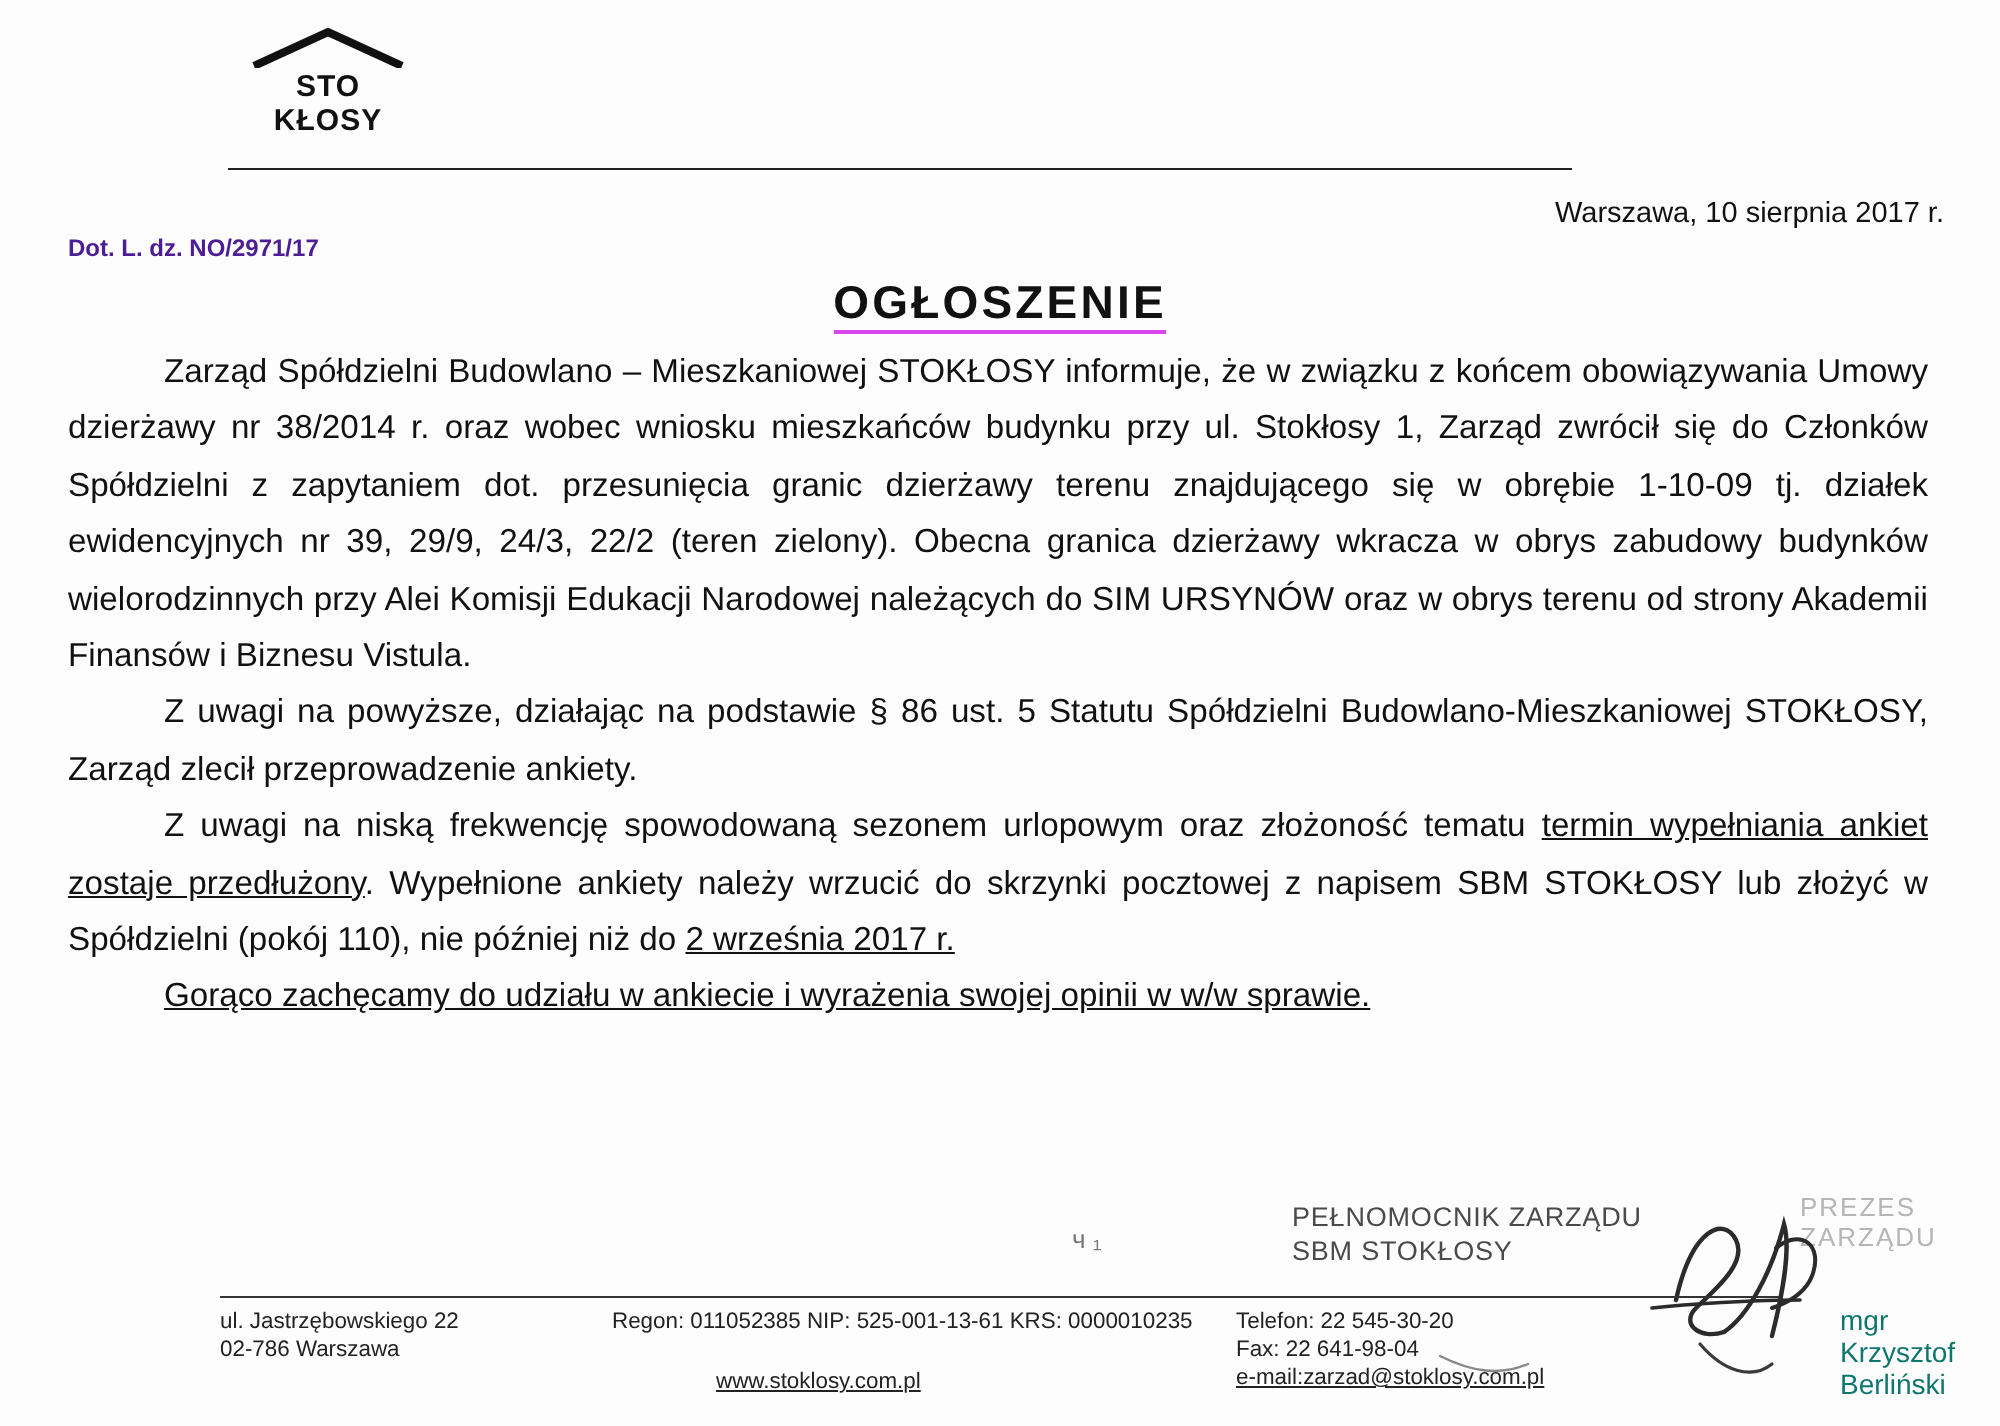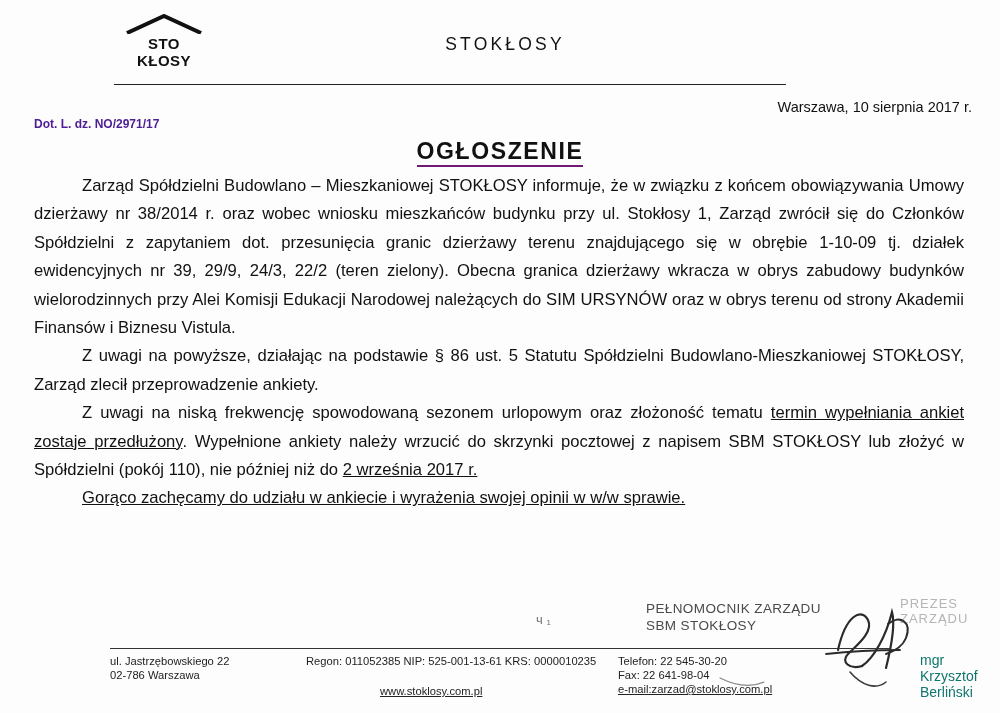--- a/index.html
+++ b/index.html
@@ -94,21 +94,21 @@
     top: 138px;
     left: 0;
     width: 1000px;
     text-align: center;
     font-size: 23px;
     font-weight: bold;
     letter-spacing: 1.6px;
     color: #111;
   }
   .doc-title span {
-    border-bottom: 2px solid #701a75;
+    border-bottom: 2px solid #d946ef;
     padding-bottom: 1px;
   }
 
   
   .body-text {
     position: absolute;
     top: 172px;
     left: 34px;
     width: 930px;
     font-size: 16.6px;
@@ -200,21 +200,21 @@
   .footer .col-mid {
     position: absolute;
     left: 196px;
     top: 2px;
     width: 310px;
     text-align: left;
   }
   .footer .col-mid .www {
     display: block;
     margin-top: 16px;
-    margin-left: 74px;
+    margin-left: 52px;
     text-decoration: underline;
   }
   .footer .col-right {
     position: absolute;
     left: 508px;
     top: 2px;
     width: 280px;
   }
   .footer .col-right .mail {
     display: block;
@@ -233,21 +233,20 @@
     <div class="logo">
       <div class="logo-roof">
         <svg width="78" height="20" viewBox="0 0 78 20">
           <polyline points="2,19 39,2 76,19" fill="none" stroke="#111" stroke-width="4"></polyline>
         </svg>
       </div>
       <div>STO</div>
       <div>KŁOSY</div>
     </div>
     <div class="org-name">
-      <div class="line2">STOKŁOSY</div>
     </div>
   </div>
   <div class="header-rule"></div>
 
   <div class="city-date">Warszawa, 10 sierpnia 2017 r.</div>
   <div class="ref-no">Dot. L. dz. NO/2971/17</div>
 
   <div class="doc-title">
     <span>OGŁOSZENIE</span>
   </div>

